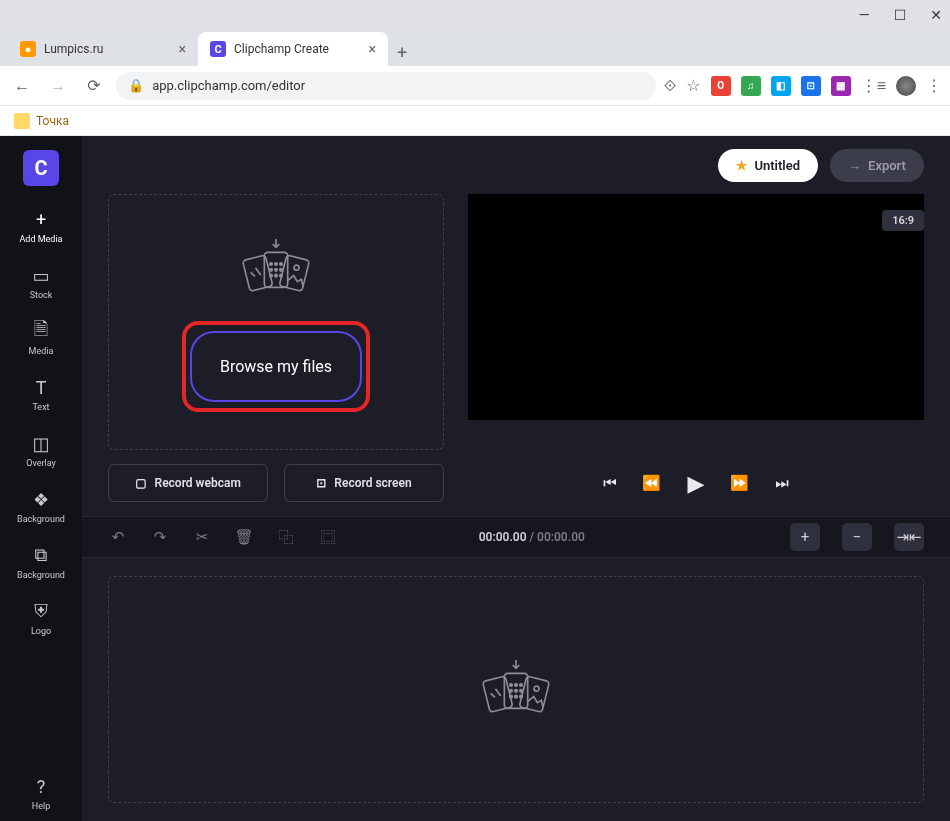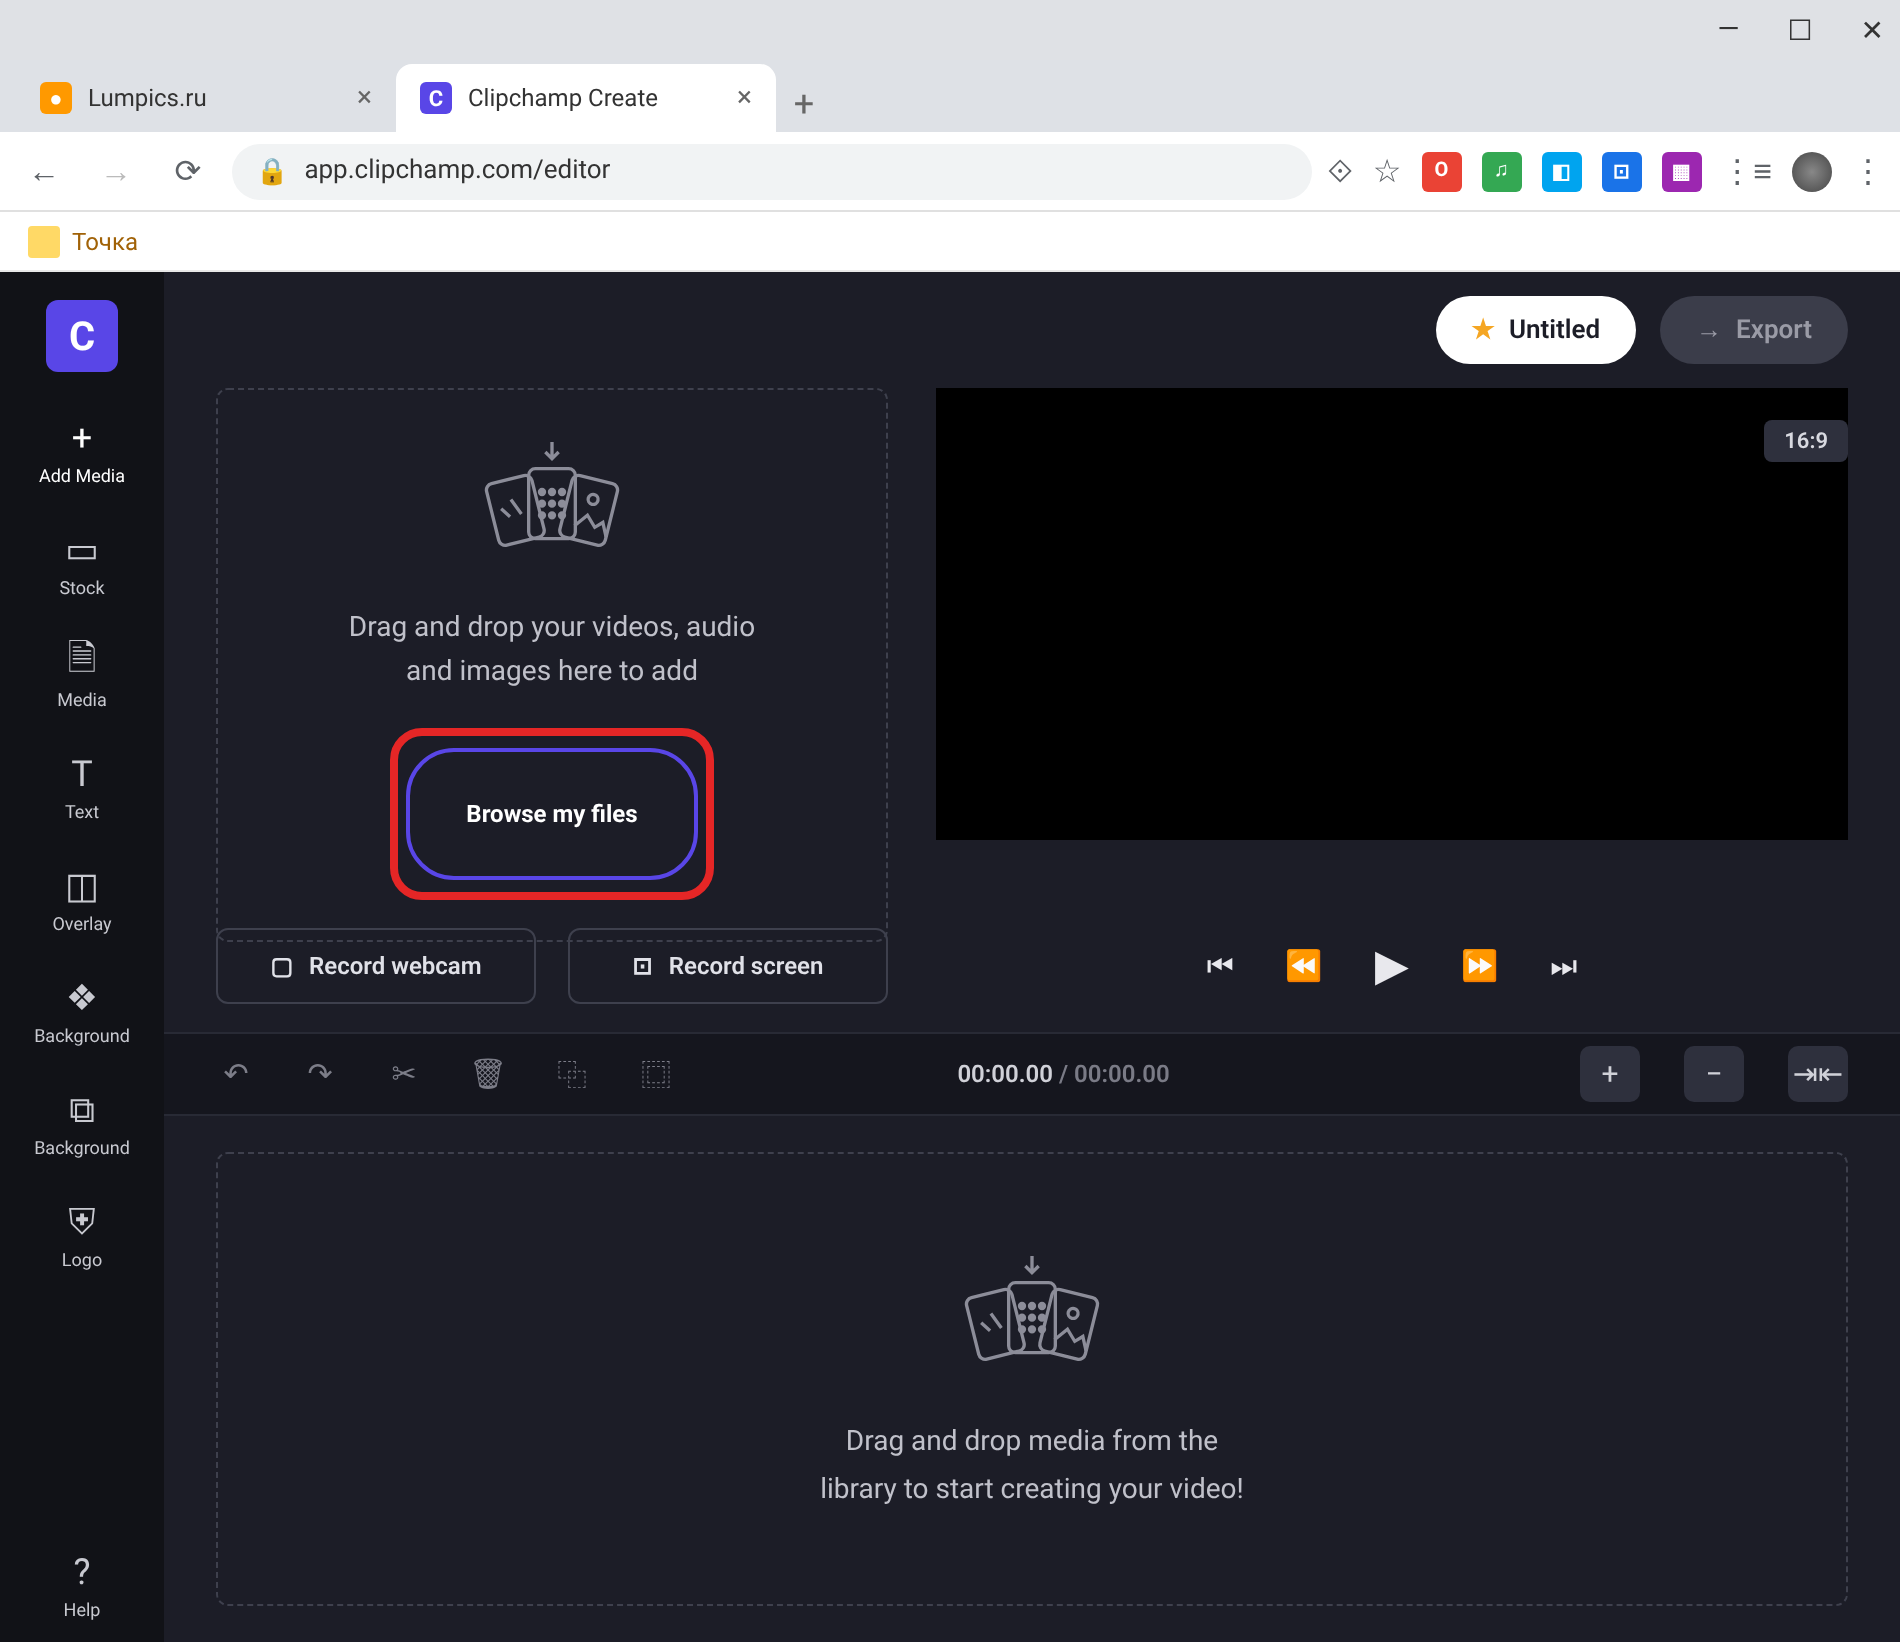--- a/index.html
+++ b/index.html
@@ -41,21 +41,21 @@
 .pill-btn { padding: 9px 18px; border-radius: 20px; font-size: 13px; font-weight: 600; display: flex; align-items: center; gap: 7px; cursor: pointer; }
 .upgrade-btn { background: #fff; color: #1c1d27; }
 .export-btn { background: #3b3d4a; color: #9a9ba6; }
 .tb-spacer { flex: 1; }
 
 .content { flex: 1; display: flex; flex-direction: column; padding: 0 26px; overflow: hidden; }
 .upper { display: flex; gap: 24px; height: 256px; }
 .media-panel { width: 336px; display: flex; flex-direction: column; }
 .dropzone { flex: 1; border: 1px dashed #3e404d; border-radius: 6px; display: flex; flex-direction: column; align-items: center; justify-content: center; gap: 16px; padding: 20px; }
 .dz-text { color: #c0c1ca; font-size: 14px; text-align: center; line-height: 1.6; }
-.browse-btn { border: 2px solid #5946e7; background: transparent; color: #fff; padding: 24px 28px; border-radius: 24px; font-size: 12px; font-weight: 700; cursor: pointer; }
+.browse-btn { border: 2px solid #5946e7; background: transparent; color: #fff; padding: 24px 28px; border-radius: 24px; font-size: 16px; font-weight: 400; cursor: pointer; }
 .highlight-ring { border: 4px solid #e52626; border-radius: 16px; padding: 6px 4px; }
 
 .preview { flex: 1; position: relative; }
 .preview-canvas { width: 100%; height: 226px; background: #000; }
 .aspect-badge { position: absolute; top: 16px; right: 0; background: #2e303d; color: #d8d9e0; font-size: 11px; padding: 4px 10px; border-radius: 4px; font-weight: 600; }
 
 .rec-row { display: flex; gap: 16px; margin-top: 14px; }
 .rec-btn { flex: 1; border: 1px solid #3e404d; background: transparent; color: #e0e1e8; padding: 11px; border-radius: 6px; font-size: 12px; font-weight: 600; display: flex; align-items: center; justify-content: center; gap: 8px; cursor: pointer; }
 
 .play-row { flex: 1; display: flex; align-items: center; justify-content: center; gap: 26px; margin-top: 14px; }
@@ -201,24 +201,20 @@
                   <circle cx="66" cy="34" r="1.5" fill="#8c8d99"></circle>
                 <circle cx="54" cy="41" r="1.5" fill="#8c8d99"></circle>
                   <circle cx="66" cy="41" r="1.5" fill="#8c8d99"></circle>
                 <circle cx="54" cy="48" r="1.5" fill="#8c8d99"></circle>
                   <circle cx="66" cy="48" r="1.5" fill="#8c8d99"></circle>
                 <path d="M30 42 l4 6 m3 -10 l4 10" transform="rotate(-14 38 45)"></path>
                 <circle cx="83" cy="38" r="3" transform="rotate(14 82 45)"></circle>
                 <path d="M76 56 l6 -8 l6 6 l4 -4 l4 8" transform="rotate(14 82 45)"></path>
               </svg>
             </div>
-            <div class="dz-text">
-              <div>Drag and drop your videos, audio</div>
-              <div>and images here to add</div>
-            </div>
             <div class="highlight-ring">
               <button class="browse-btn">Browse my files</button>
             </div>
           </div>
         </div>
 
         <div class="preview">
           <div class="aspect-badge">16:9</div>
           <div class="preview-canvas"></div>
         </div>
@@ -275,20 +271,16 @@
               <circle cx="66" cy="34" r="1.5" fill="#8c8d99"></circle>
             <circle cx="54" cy="41" r="1.5" fill="#8c8d99"></circle>
               <circle cx="66" cy="41" r="1.5" fill="#8c8d99"></circle>
             <circle cx="54" cy="48" r="1.5" fill="#8c8d99"></circle>
               <circle cx="66" cy="48" r="1.5" fill="#8c8d99"></circle>
             <path d="M30 42 l4 6 m3 -10 l4 10" transform="rotate(-14 38 45)"></path>
             <circle cx="83" cy="38" r="3" transform="rotate(14 82 45)"></circle>
             <path d="M76 56 l6 -8 l6 6 l4 -4 l4 8" transform="rotate(14 82 45)"></path>
           </svg>
         </div>
-        <div class="tl-text">
-          <div>Drag and drop media from the</div>
-          <div>library to start creating your video!</div>
-        </div>
       </div>
     </div>
   </div>
 </div>
 
 </body></html>

